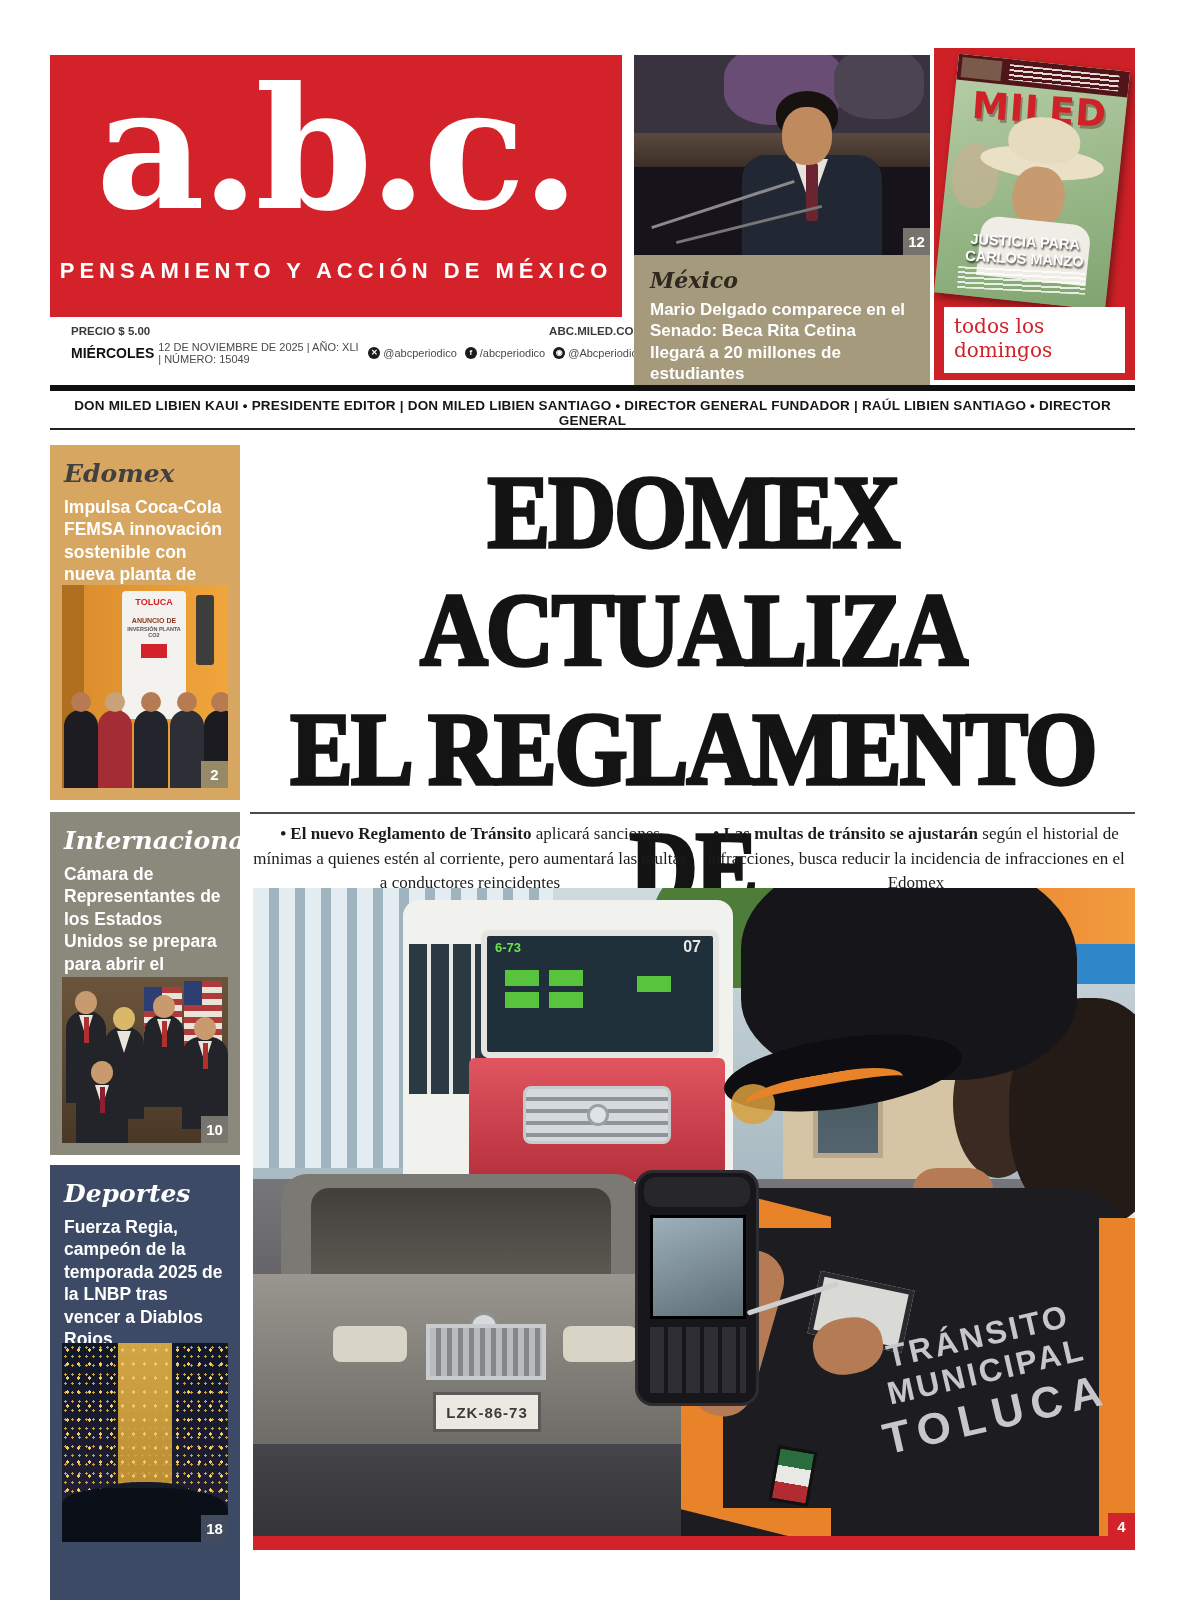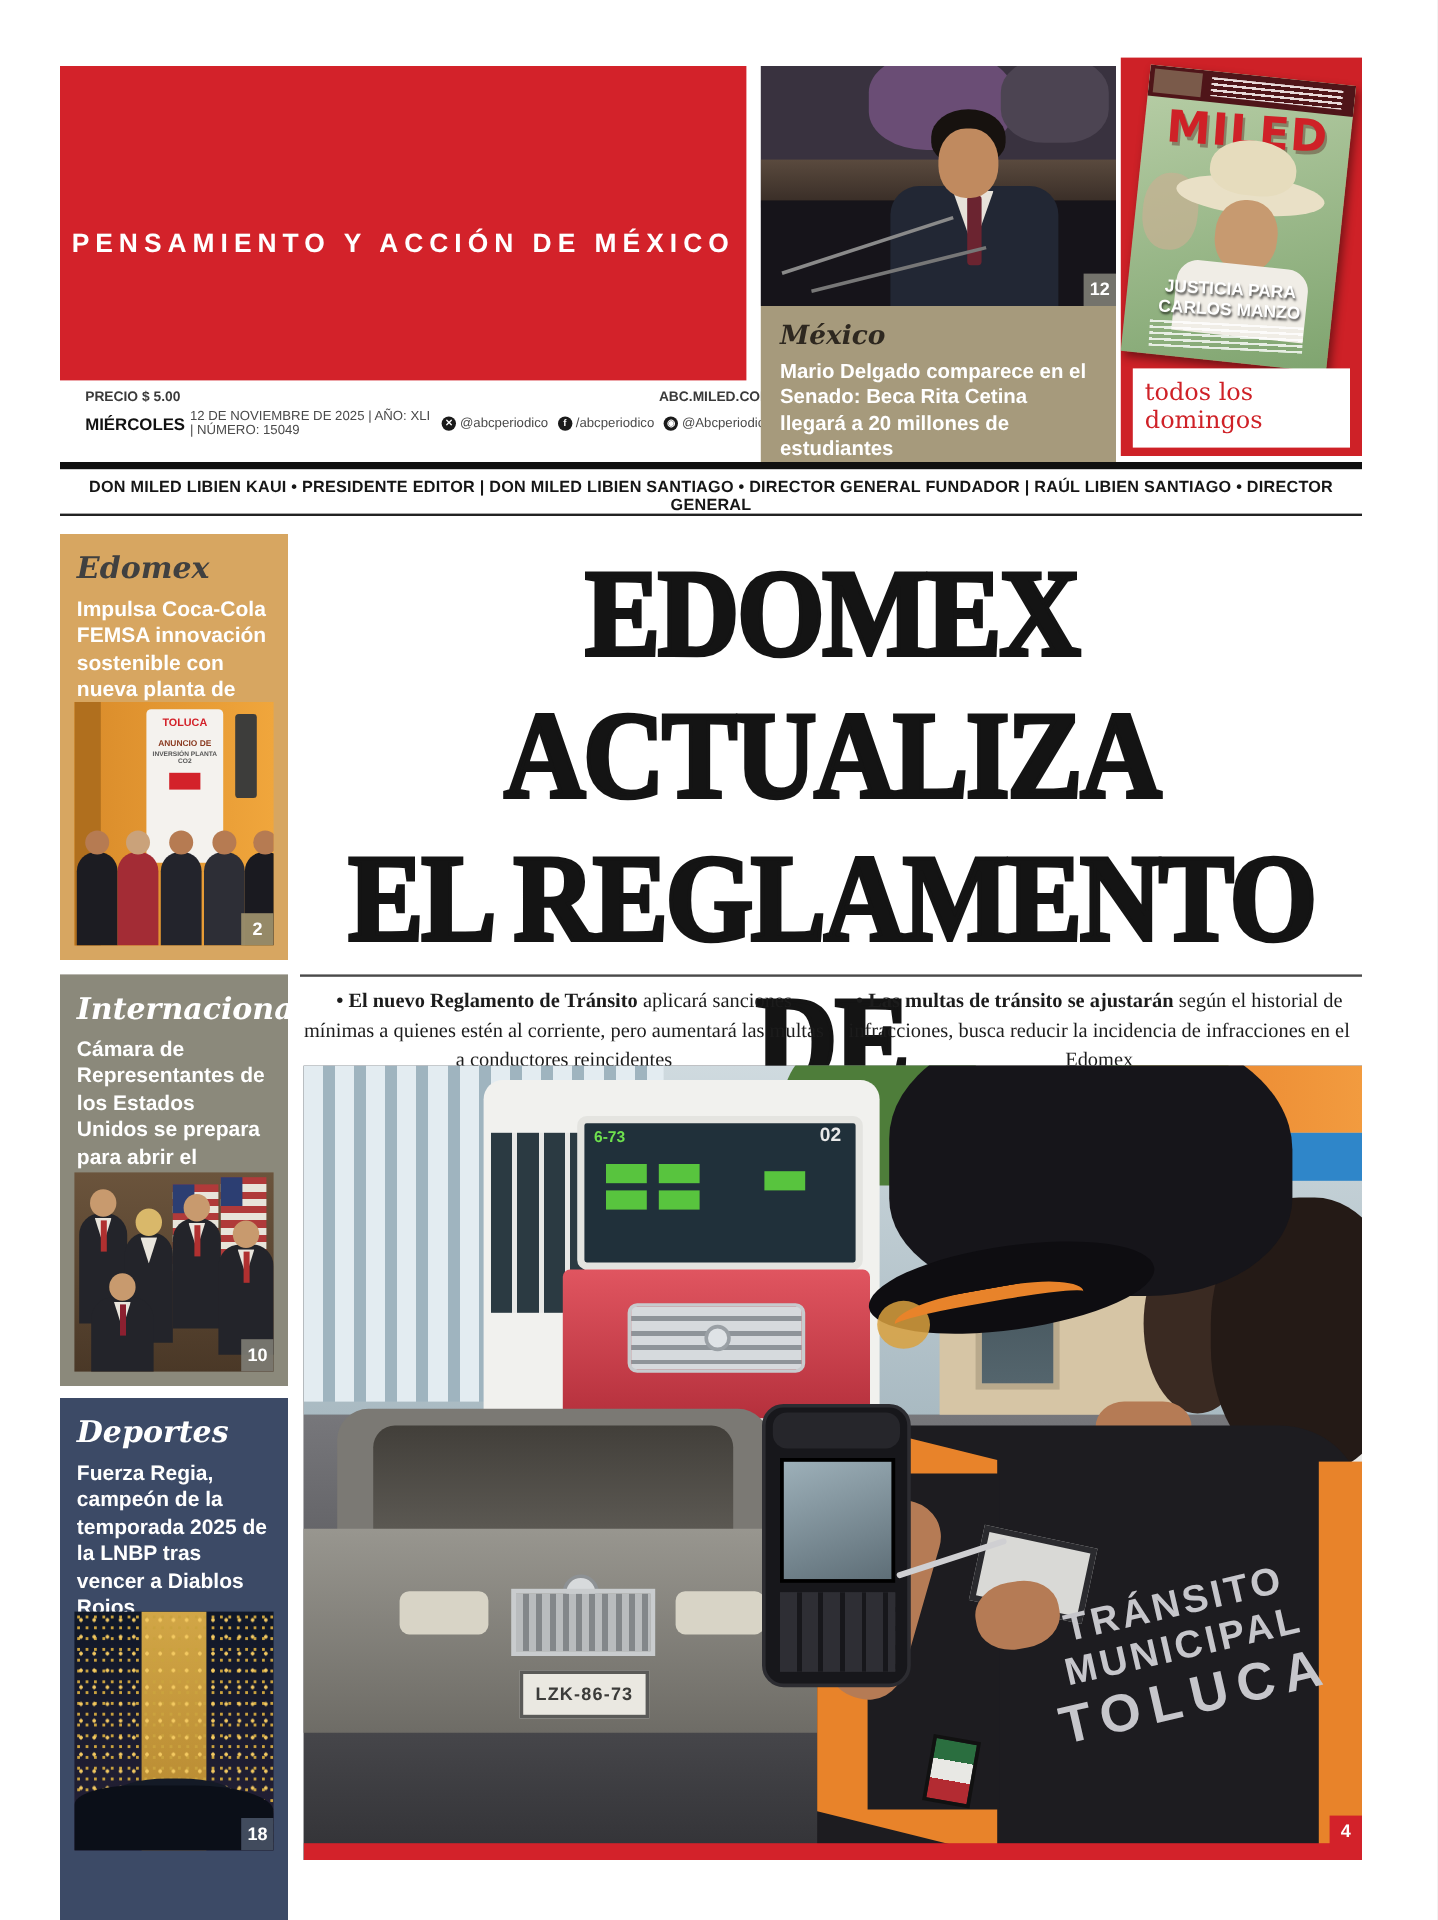--- a/index.html
+++ b/index.html
@@ -210,20 +210,21 @@
   .de-crowd2 { left:20%; bottom:30px; width:60%; height:30px; background:#141a26; border-radius:45%; }
 
   .photo-label-tiny { position:absolute; font-weight:bold; }
 </style>
 </head>
 <body>
 
 <div class="page">
 
   <div class="abs masthead">
+    <div class="masthead-logo">a.b.c.</div>
     <div class="masthead-tagline">PENSAMIENTO Y ACCIÓN DE MÉXICO</div>
   </div>
 
   <div class="abs dateline">
     <div class="dateline-row1">
       <span>PRECIO $ 5.00</span>
       <span>ABC.MILED.COM</span>
     </div>
     <div class="dateline-row2">
       <span class="dateline-day">MIÉRCOLES</span>
@@ -314,21 +315,21 @@
     <div class="abs mp-sign-orange"></div>
     <div class="abs mp-sign-blue"></div>
     <div class="abs mp-road"></div>
     <div class="abs mp-suv"></div>
 
     <div class="abs mp-bus">
       <div class="abs mp-bus-body"></div>
       <div class="abs mp-bus-sidewin"></div>
       <div class="abs mp-bus-windshield">
         <span class="abs photo-label-tiny mp-bus-num" style="left:8px;top:4px;">6-73</span>
-        <span class="abs photo-label-tiny mp-bus-route" style="right:12px;top:2px;">02</span>
+        <span class="abs photo-label-tiny mp-bus-route" style="right:12px;top:2px;">07</span>
         <div class="abs mp-bus-card" style="left:18px;"></div>
         <div class="abs mp-bus-card" style="left:62px;"></div>
         <div class="abs mp-bus-card mp-bus-card2" style="left:18px;"></div>
         <div class="abs mp-bus-card mp-bus-card2" style="left:62px;"></div>
         <div class="abs mp-bus-card" style="left:150px;top:40px;"></div>
       </div>
       <div class="abs mp-bus-red">
         <div class="abs mp-bus-grille"></div>
         <div class="abs mp-bus-logo"></div>
       </div>

